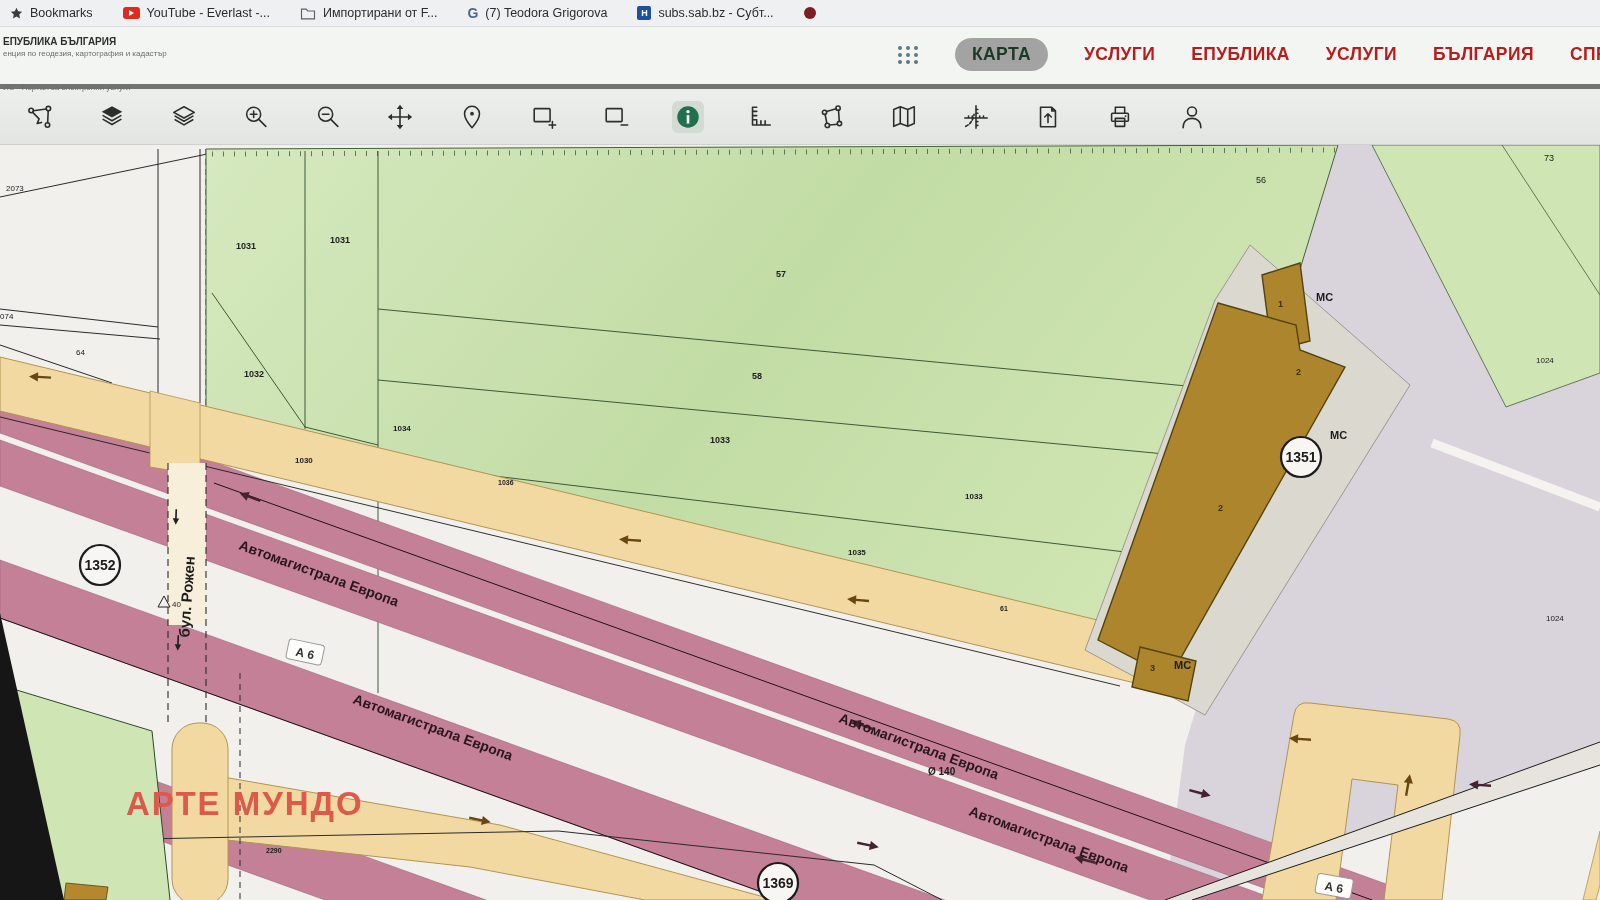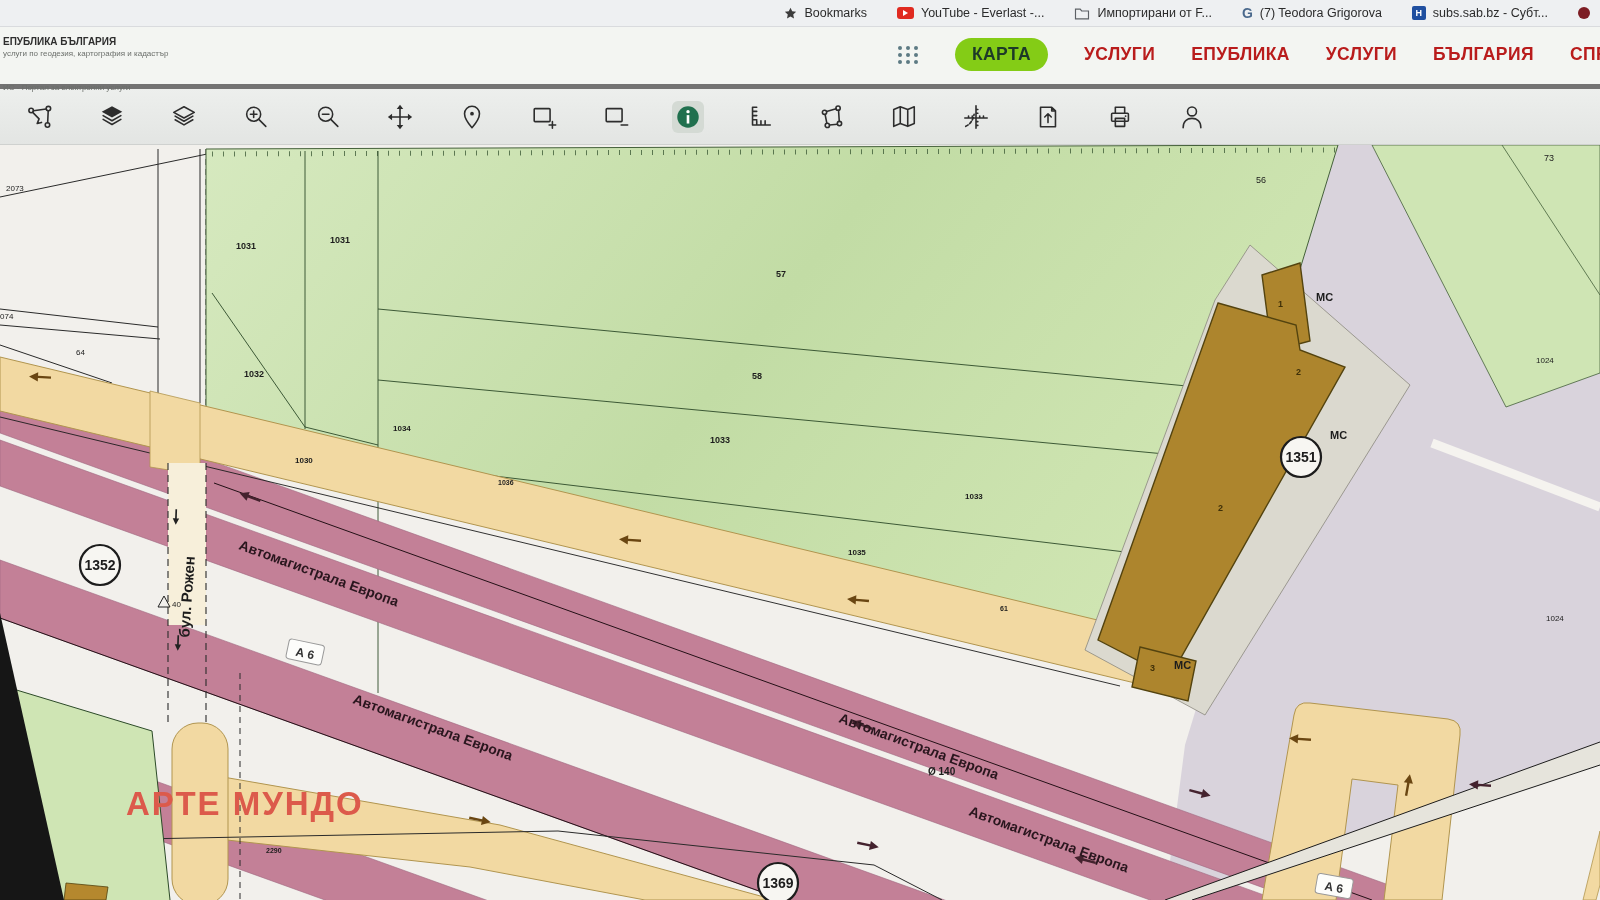--- a/index.html
+++ b/index.html
@@ -1,37 +1,37 @@
 <!DOCTYPE html>
 <html><head>
 <meta charset="utf-8">
 <style>
   html,body{margin:0;padding:0;width:1600px;height:900px;overflow:hidden;
     font-family:"Liberation Sans",sans-serif;background:#fff;}
   
   .bookmarks{height:27px;background:#eef0f2;border-bottom:1px solid #d9dbde;
-    display:flex;align-items:center;gap:30px;padding:0 10px;font-size:12.5px;color:#2b2b2b;box-sizing:border-box;justify-content:flex-end;}
+    display:flex;align-items:center;gap:30px;padding:0 10px;font-size:12.5px;color:#2b2b2b;box-sizing:border-box;}
   .bm{display:flex;align-items:center;gap:7px;white-space:nowrap;cursor:pointer;}
   .bm-ico{display:flex;align-items:center;justify-content:center;}
   .yt{width:17px;height:12px;background:#e02a20;border-radius:3px;position:relative;}
   .yt:before{content:"";position:absolute;left:6px;top:3px;border-left:5px solid #fff;
     border-top:3px solid transparent;border-bottom:3px solid transparent;}
   .gg{font-weight:bold;font-size:14px;color:#49688c;}
   .sab{width:14px;height:14px;border-radius:2px;background:#1f4fa0;color:#fff;
     font-size:9px;font-weight:bold;display:flex;align-items:center;justify-content:center;}
   .reddot{width:12px;height:12px;border-radius:50%;background:#7d1d24;}
   
   .hdr{height:62px;background:#f3f5f2;border-bottom:5px solid #737373;position:relative;box-sizing:border-box;}
   .logo{position:absolute;left:3px;top:9px;line-height:1.25;}
   .logo .l1{font-size:10px;font-weight:bold;color:#2e2e2e;}
   .logo .l2{font-size:8px;color:#6b6f6b;}
   .logo .l3{font-size:8px;color:#6b6f6b;margin-top:24px;}
   .nav{position:absolute;left:898px;top:11px;display:flex;align-items:center;gap:36px;}
   .nav-item{color:#b91c1c;font-weight:bold;font-size:17.5px;letter-spacing:.4px;white-space:nowrap;cursor:pointer;}
-  .nav-item.pill{background:#84cc16;color:#1d3a28;padding:6px 17px;border-radius:18px;}
+  .nav-item.pill{background:#a3a3a3;color:#1d3a28;padding:6px 17px;border-radius:18px;}
   .gridicon{display:grid;grid-template-columns:repeat(3,5px);grid-gap:3px;}
   .gridicon i{width:4px;height:4px;border-radius:50%;background:#5d7a84;}
   
   .toolbar{height:56px;background:linear-gradient(#edefed,#e3e5e3);border-bottom:1px solid #cfd1cf;
     display:flex;align-items:center;gap:40px;padding-left:24px;box-sizing:border-box;}
   .tool{width:32px;height:32px;display:flex;align-items:center;justify-content:center;border-radius:6px;cursor:pointer;}
   .tool.active{background:#d4dad4;}
   .tool svg{stroke:#2d2d2d;stroke-width:1.7;fill:none;stroke-linecap:round;stroke-linejoin:round;}
   
   .map{position:relative;width:1600px;height:755px;background:#f2f0ec;}
@@ -71,21 +71,21 @@
     <span>subs.sab.bz - Субт...</span>
   </div>
   <div class="bm">
     <span class="bm-ico reddot"></span>
   </div>
 </div>
 
 <div class="hdr">
   <div class="logo">
     <div class="l1">ЕПУБЛИКА БЪЛГАРИЯ</div>
-    <div class="l2">услуги по геодезия, картография и кадастър</div>
+    <div class="l2">енция по геодезия, картография и кадастър</div>
     <div class="l3">ИС - Портал за електронни услуги</div>
   </div>
   <div class="nav">
     <span class="gridicon">
       <i></i>
         <i></i>
         <i></i>
         <i></i>
         <i></i>
         <i></i>

